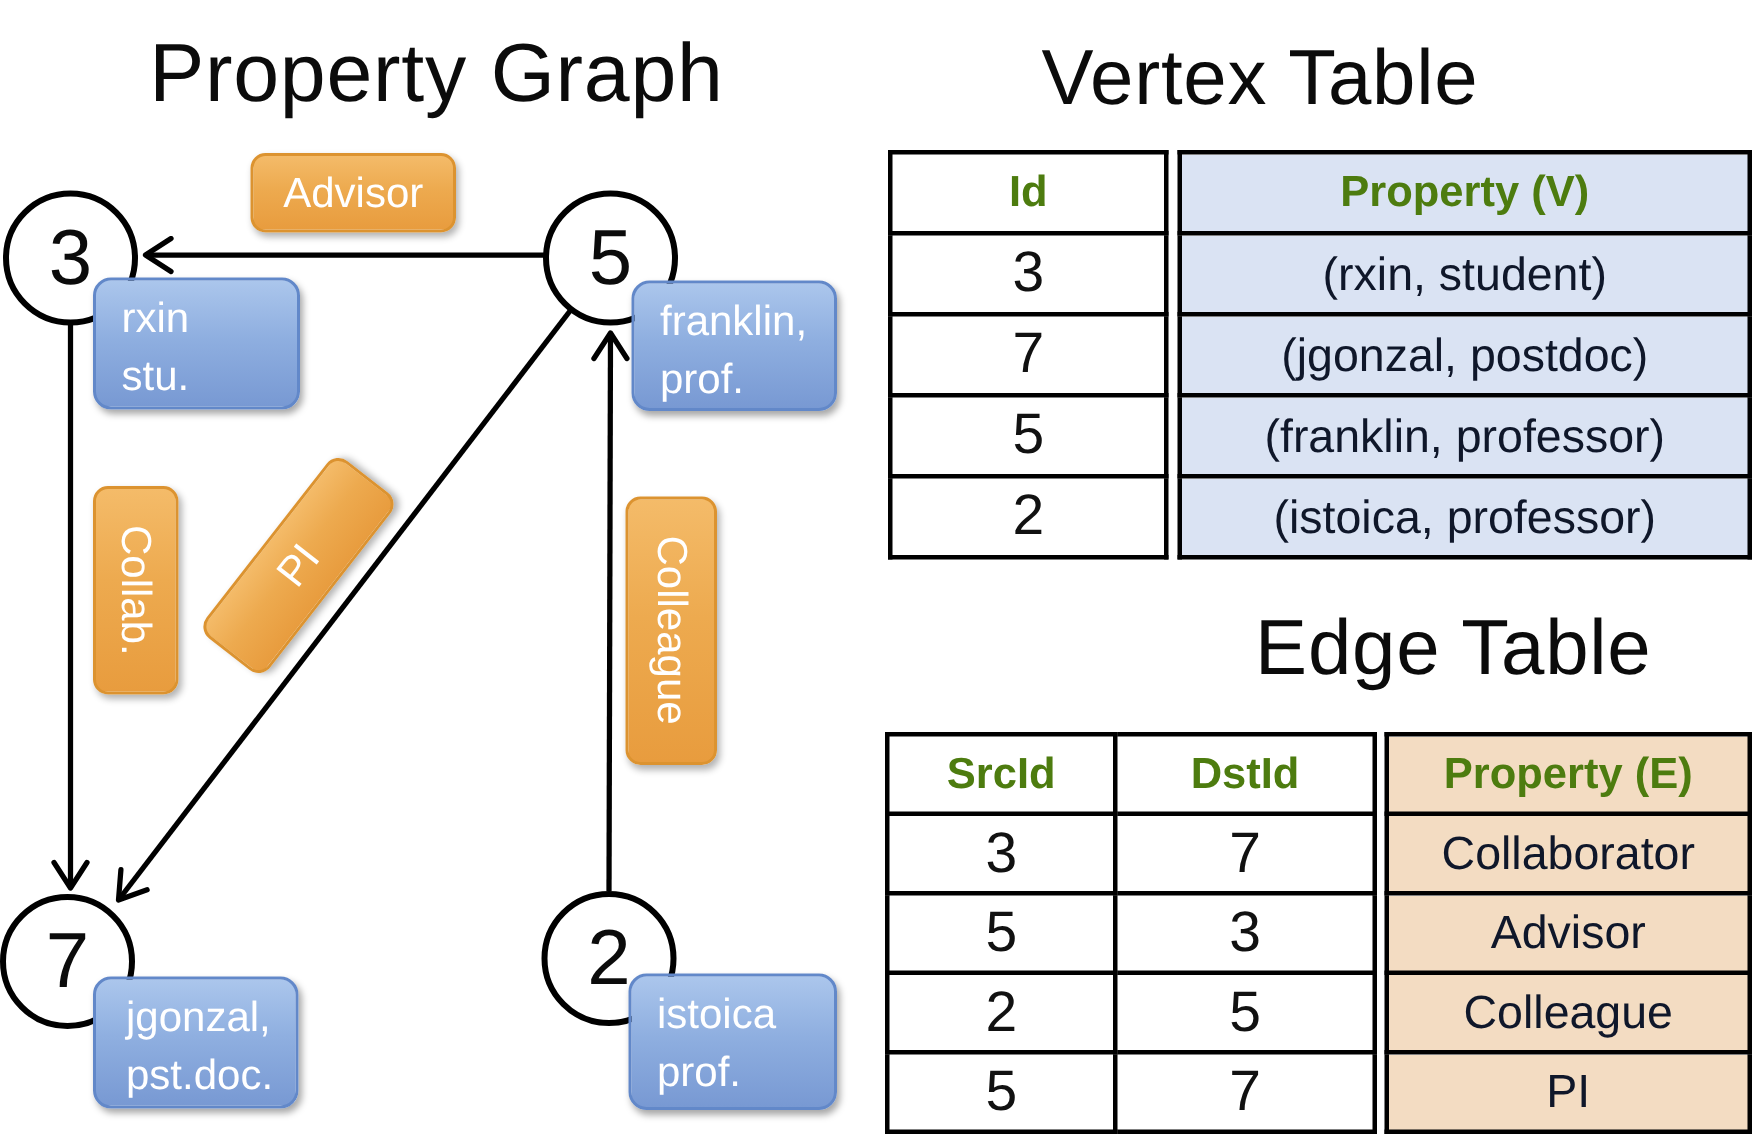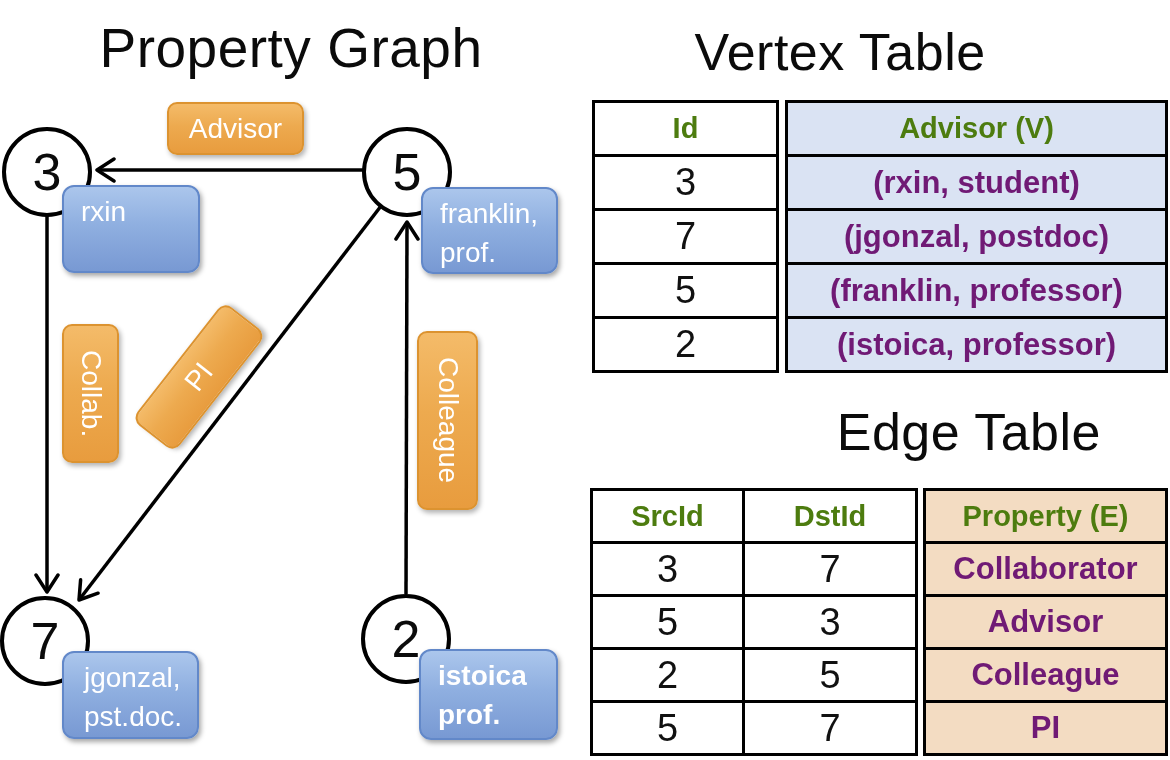--- a/index.html
+++ b/index.html
@@ -41,21 +41,21 @@
     background:#fff;
   }
   .tbl th, .tbl td {
     border:3px solid #000; padding:0; text-align:center; vertical-align:middle;
     overflow:hidden; white-space:nowrap;
   }
   .tbl th { font-size:29px; font-weight:bold; color:#4d7c0f; }
   .vt th, .vt td { height:51px; }
   .et th, .et td { height:50px; }
   td.num  { font-size:38px; color:#111; }
-  td.propv{ font-size:31px; color:#701a75;font-weight:bold; }
+  td.propv{ font-size:31px; color:#0f172a; }
   .bluecell { background:#dae3f3; }
   .tancell  { background:#f3dcc2; }
 </style>
 </head>
 <body>
 
 <div class="stage">
 
   <div class="title" style="left:0px; top:16px; width:582px;">Property Graph</div>
 
@@ -76,30 +76,31 @@
     <circle cx="406" cy="639" r="43" fill="#fff" stroke="#000" stroke-width="4"></circle>
   </svg>
 
   <div class="vnum" style="left:2px;   top:127px;">3</div>
   <div class="vnum" style="left:362px; top:127px;">5</div>
   <div class="vnum" style="left:0px;   top:596px;">7</div>
   <div class="vnum" style="left:361px; top:594px;">2</div>
 
   <div class="vbox" style="left:62px;  top:185px; width:138px; height:88px;">
     <div>rxin</div>
+    <div>stu.</div>
   </div>
   <div class="vbox" style="left:421px; top:187px; width:137px; height:87px;">
     <div>franklin,</div>
     <div>prof.</div>
   </div>
   <div class="vbox" style="left:62px;  top:651px; width:137px; height:88px;padding-left:20px;">
     <div>jgonzal,</div>
     <div>pst.doc.</div>
   </div>
-  <div class="vbox" style="left:419px; top:649px; width:139px; height:91px;font-weight:bold;">
+  <div class="vbox" style="left:419px; top:649px; width:139px; height:91px;">
     <div>istoica</div>
     <div>prof.</div>
   </div>
 
   <div class="ebox" style="left:167px; top:102px; width:137px; height:53px;">
     <span>Advisor</span>
   </div>
   <div class="ebox" style="left:62px; top:324px; width:57px; height:139px;">
     <span class="vtext">Collab.</span>
   </div>
@@ -128,21 +129,21 @@
         </tr>
     <tr>
           <td class="num">2</td>
         </tr>
   </tbody>
     </table>
 
   <table class="tbl vt" style="left:785px; top:100px; width:383px;">
     <tbody>
         <tr>
-          <th class="bluecell">Advisor (V)</th>
+          <th class="bluecell">Property (V)</th>
         </tr>
     <tr>
           <td class="bluecell propv">(rxin, student)</td>
         </tr>
     <tr>
           <td class="bluecell propv">(jgonzal, postdoc)</td>
         </tr>
     <tr>
           <td class="bluecell propv">(franklin, professor)</td>
         </tr>

